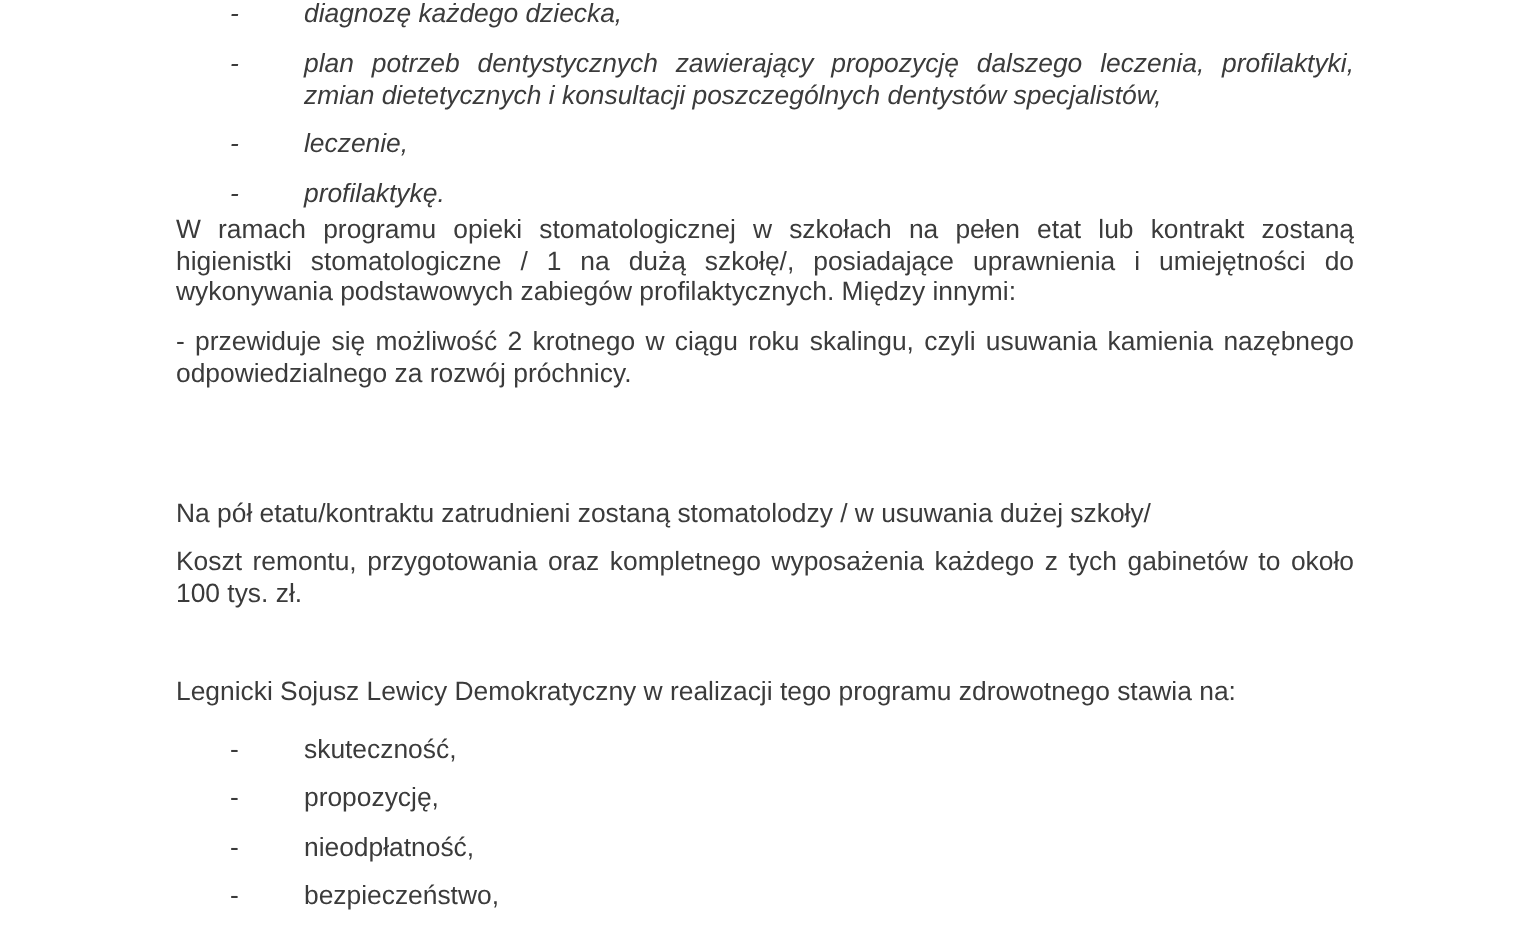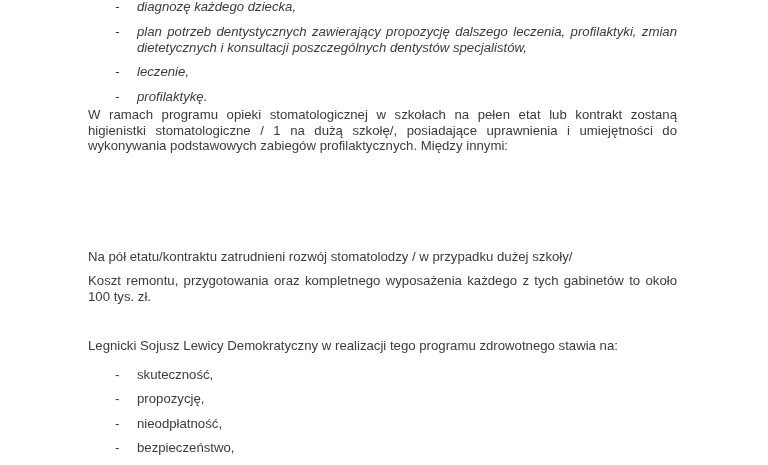--- a/index.html
+++ b/index.html
@@ -29,21 +29,21 @@
     left: 88px;
     width: 589px;
   }
   .list-item .dash {
     position: absolute;
     left: 27px;
     top: 0;
   }
   .list-item .li-text {
     display: block;
-    margin-left: 49px;
+    margin-left: 64px;
     text-align: justify;
   }
   .italic {
     font-style: italic;
   }
 </style>
 </head>
 <body>
 
 <div class="page">
@@ -59,21 +59,22 @@
   <div class="list-item italic" style="top:64px">
     <span class="dash">-</span>
     <span class="li-text">leczenie,</span>
   </div>
   <div class="list-item italic" style="top:89px">
     <span class="dash">-</span>
     <span class="li-text">profilaktykę.</span>
   </div>
 
   <div class="para" style="top:107px">W ramach programu opieki stomatologicznej w szkołach na pełen etat lub kontrakt zostaną higienistki stomatologiczne / 1 na dużą szkołę/, posiadające uprawnienia i umiejętności do wykonywania podstawowych zabiegów profilaktycznych. Między innymi:</div>
-  <div class="para" style="top:249px">Na pół etatu/kontraktu zatrudnieni rozwój stomatolodzy / w przypadku dużej szkoły/</div>
+  <div class="para" style="top:163px">- przewiduje się możliwość 2 krotnego w ciągu roku skalingu, czyli usuwania kamienia nazębnego odpowiedzialnego za rozwój próchnicy.</div>
+  <div class="para" style="top:249px">Na pół etatu/kontraktu zatrudnieni zostaną stomatolodzy / w usuwania dużej szkoły/</div>
   <div class="para" style="top:273px">Koszt remontu, przygotowania oraz kompletnego wyposażenia każdego z tych gabinetów to około 100 tys. zł.</div>
   <div class="para" style="top:338px">Legnicki Sojusz Lewicy Demokratyczny w realizacji tego programu zdrowotnego stawia na:</div>
 
   <div class="list-item" style="top:367px">
     <span class="dash">-</span>
     <span class="li-text">skuteczność,</span>
   </div>
   <div class="list-item" style="top:391px">
     <span class="dash">-</span>
     <span class="li-text">propozycję,</span>

